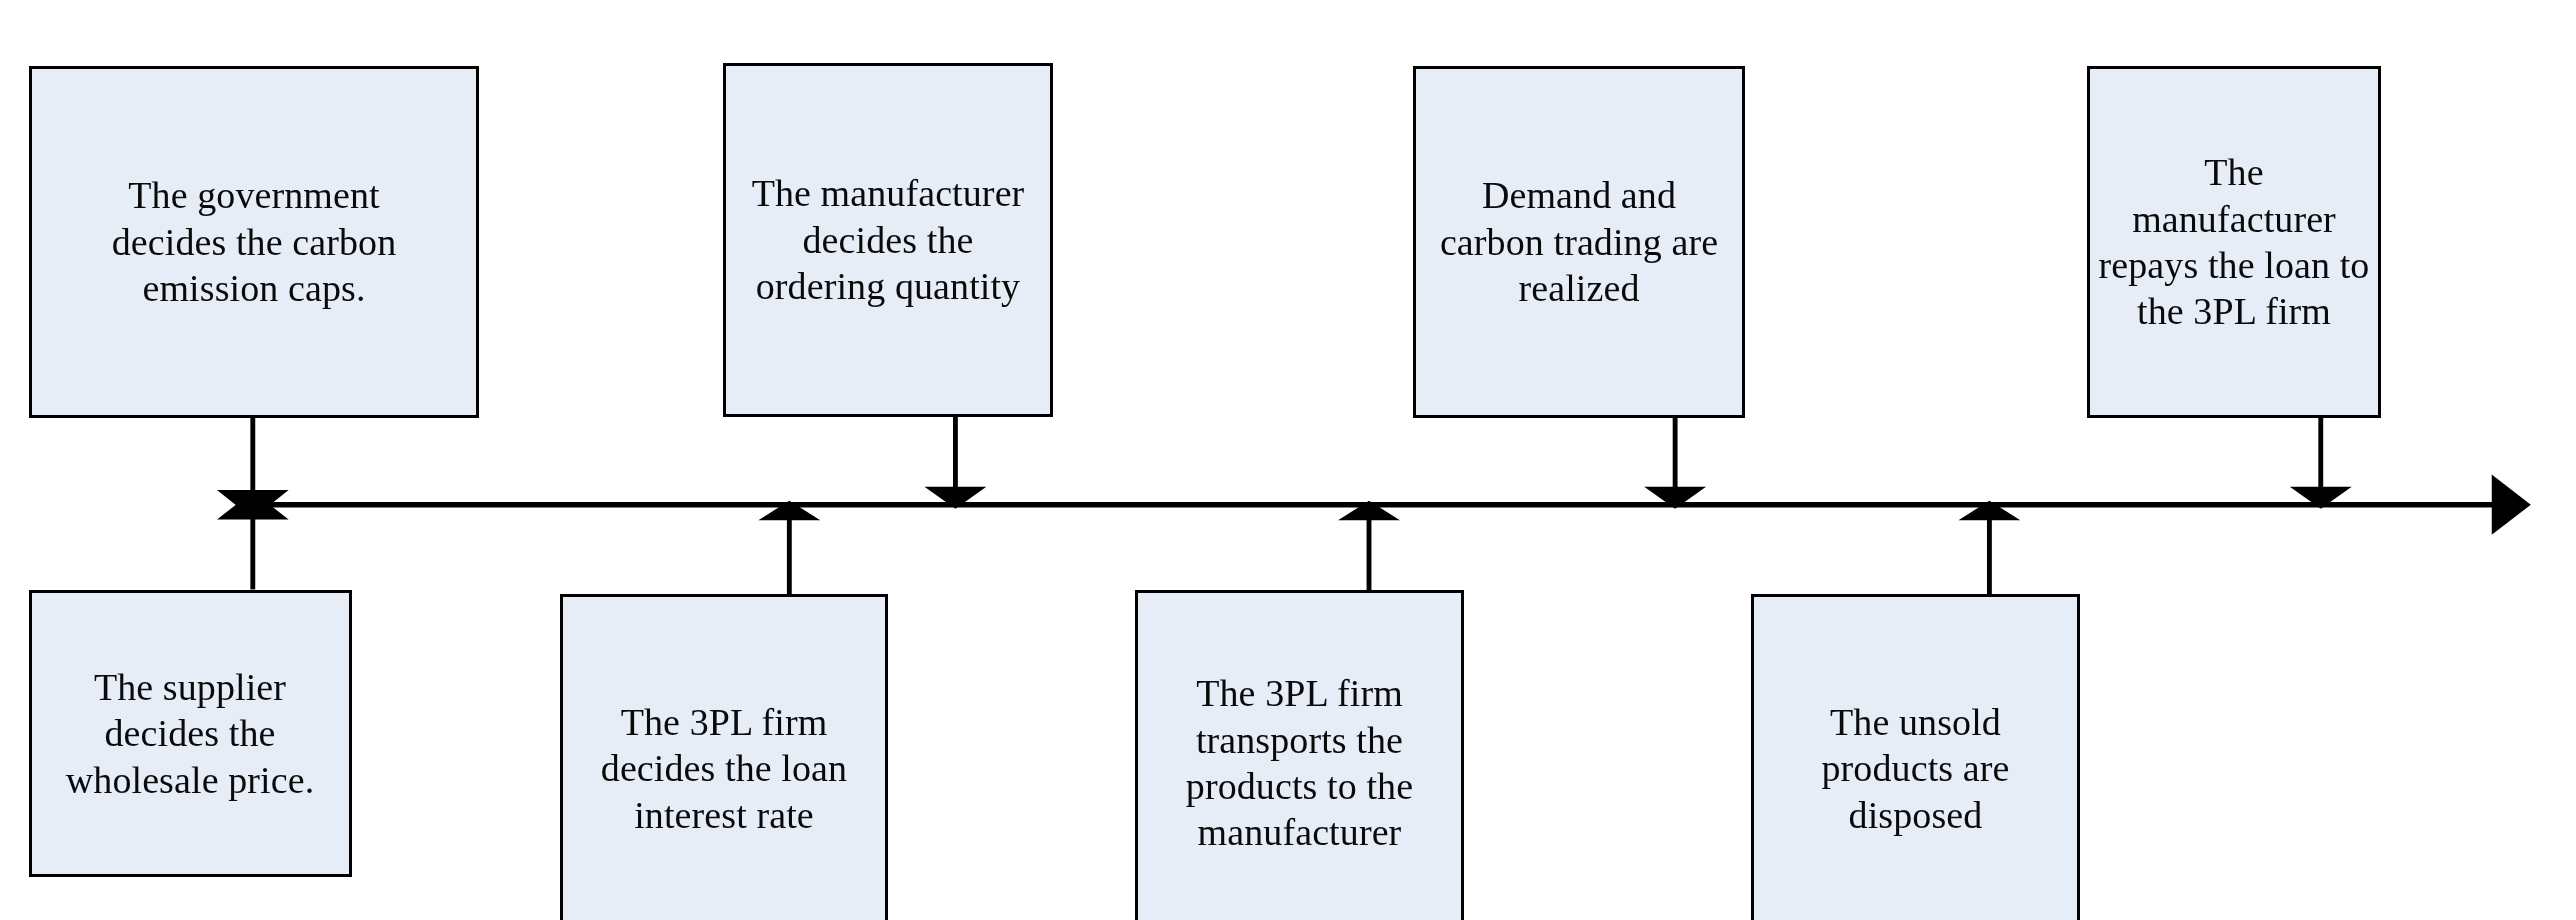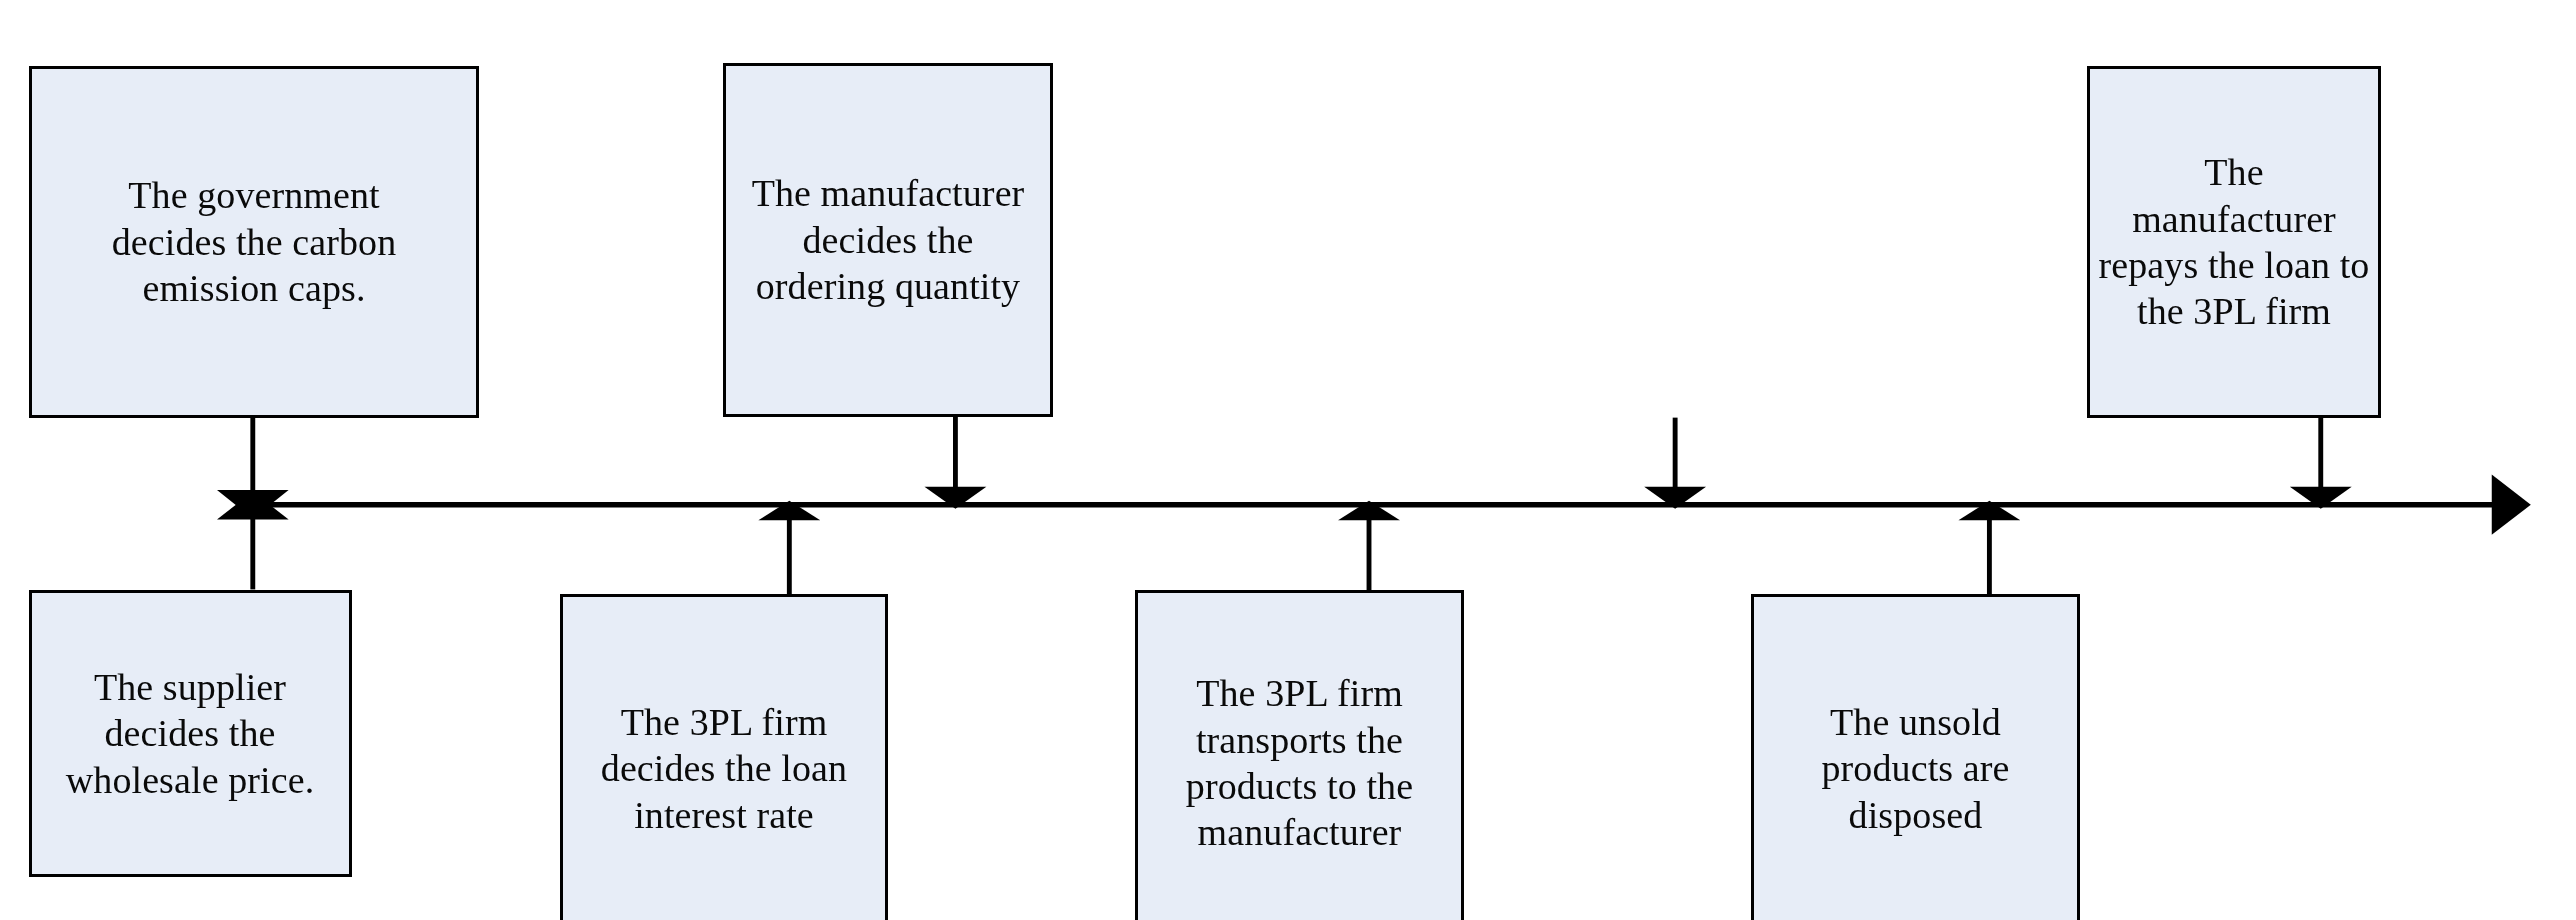--- a/index.html
+++ b/index.html
@@ -84,20 +84,25 @@
 decides the carbon
 emission caps.</span>
   </div>
 
   <div class="node-box" style="left:723px; top:14.7px; width:330px; height:354px;">
     <span class="node-label">The manufacturer
 decides the
 ordering quantity</span>
   </div>
 
+  <div class="node-box" style="left:1413px; top:18px; width:332px; height:352px;">
+    <span class="node-label">Demand and
+carbon trading are
+realized</span>
+  </div>
 
   <div class="node-box" style="left:2087px; top:18px; width:294px; height:352px;">
     <span class="node-label">The manufacturer
 repays the loan to
 the 3PL firm</span>
   </div>
 
   <div class="node-box" style="left:28.5px; top:542px; width:323px; height:287px;">
     <span class="node-label">The supplier
 decides the

